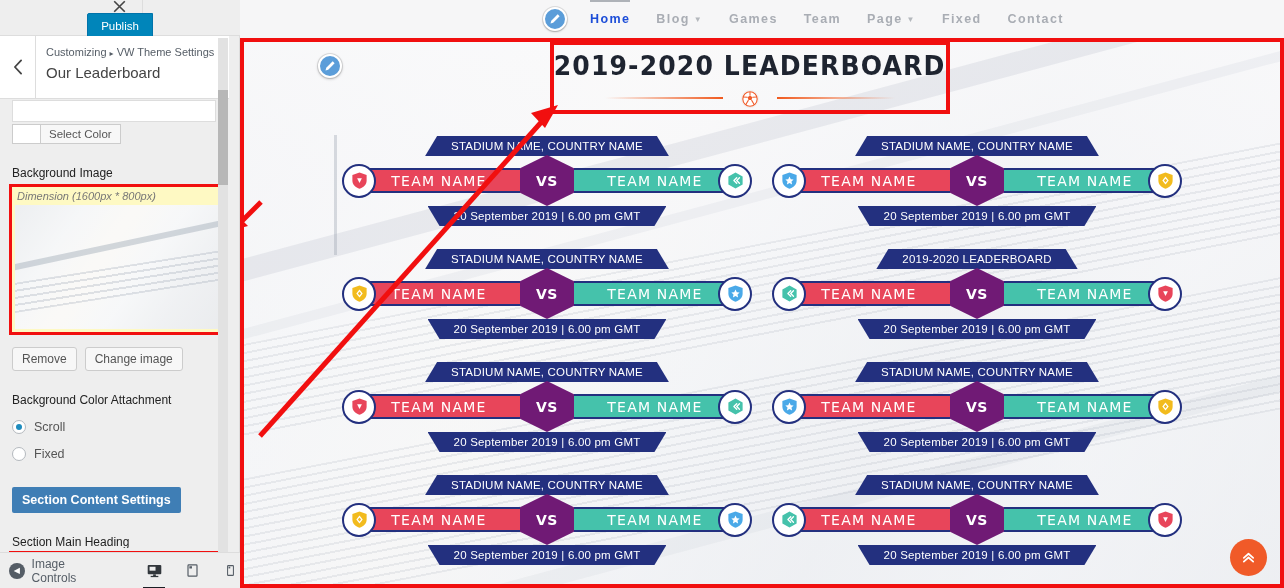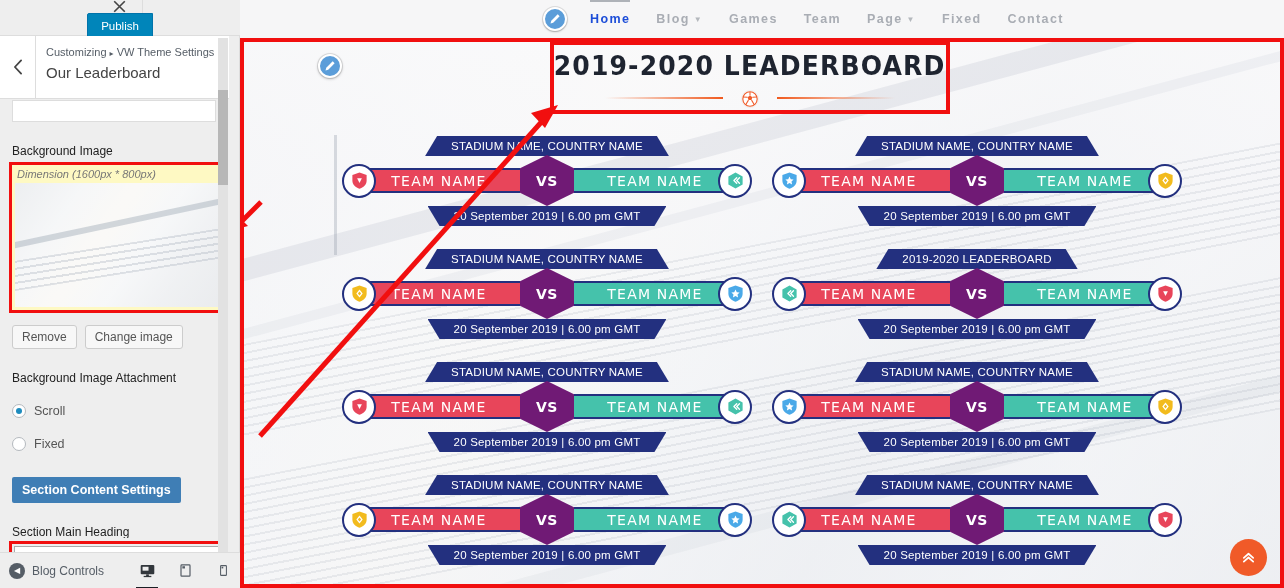--- a/index.html
+++ b/index.html
@@ -151,21 +151,21 @@
     transform: rotate(-9deg);
   }
   .btn-row { display: flex; gap: 8px; margin-top: 12px; }
   .wp-btn {
     height: 24px; padding: 0 9px;
     background: #f7f7f7; border: 1px solid #ccc; border-radius: 3px;
     font-size: 12px; color: #555; line-height: 22px; cursor: pointer;
     font-family: "Liberation Sans", sans-serif;
   }
 
-  .radio-row { display: flex; align-items: center; gap: 8px; margin-top: 19px; }
+  .radio-row { display: flex; align-items: center; gap: 8px; margin-top: 13px; }
   .radio {
     width: 14px; height: 14px; border-radius: 50%;
     border: 1px solid #b4b9be; background: #fff;
     position: relative; flex: none; cursor: pointer;
   }
   .radio.checked::after {
     content:""; position:absolute; left:3px; top:3px;
     width:6px; height:6px; border-radius:50%; background:#1e8cbe;
   }
   .radio-label { font-size: 12.5px; color: #555; }
@@ -448,34 +448,38 @@
     <div class="cz-scrollbar">
       <div class="thumb"></div>
     </div>
     <div class="cz-scroll-arrow" style="top:40px;">▲</div>
     <div class="cz-scroll-arrow" style="top:538px;">▼</div>
 
     <div class="cz-body">
       <div class="cz-content">
 
         <div class="cut-field"></div>
+        <div class="select-color-row">
+          <div class="swatch"></div>
+          <div class="select-color-btn">Select Color</div>
+        </div>
 
         <div class="ctl-label">Background Image</div>
 
         <div class="bg-image-box">
           <div class="dim-note">Dimension (1600px * 800px)</div>
           <div class="thumb-img"></div>
         </div>
 
         <div class="btn-row">
           <button class="wp-btn">Remove</button>
           <button class="wp-btn">Change image</button>
         </div>
 
-        <div class="ctl-label">Background Image Attachment</div>
+        <div class="ctl-label">Background Color Attachment</div>
 
         <div class="radio-row">
           <span class="radio checked"></span>
           <span class="radio-label">Scroll</span>
         </div>
         <div class="radio-row">
           <span class="radio"></span>
           <span class="radio-label">Fixed</span>
         </div>
 
@@ -490,21 +494,21 @@
         </div>
 
         
         
       </div>
     </div>
 
     <div class="cz-footer">
       <div class="hide-ctl">
         <span class="circ">◀</span>
-        <span class="lbl">Blog Controls</span>
+        <span class="lbl">Image Controls</span>
       </div>
       <div class="device-btns">
         <div class="dev-btn active">
           <svg viewBox="0 0 20 20" width="17" height="17">
             <rect x="2" y="3.5" width="16" height="11" rx="1.2" fill="#32373c"></rect>
             <rect x="4.2" y="5.6" width="7" height="4.6" fill="#eee"></rect>
             <rect x="8.4" y="14.5" width="3.2" height="2.6" fill="#32373c"></rect>
             <rect x="5.5" y="16.3" width="9" height="1.5" fill="#32373c"></rect>
           </svg>
         </div>

